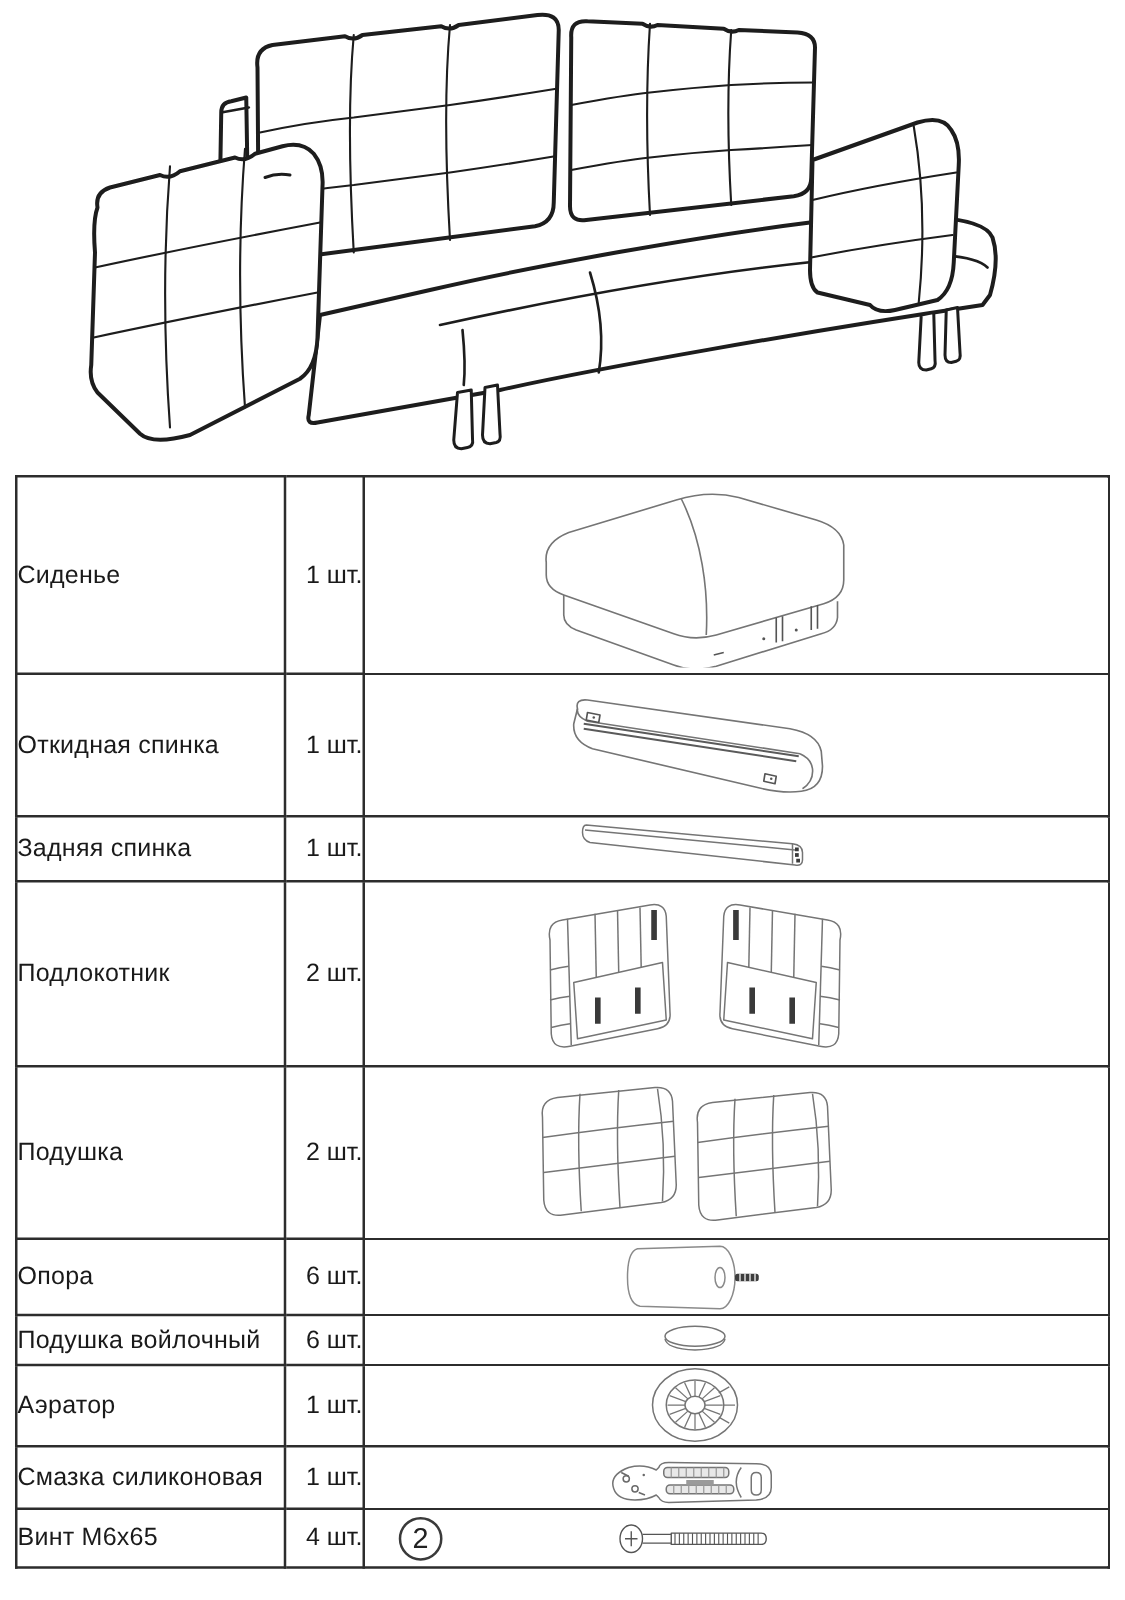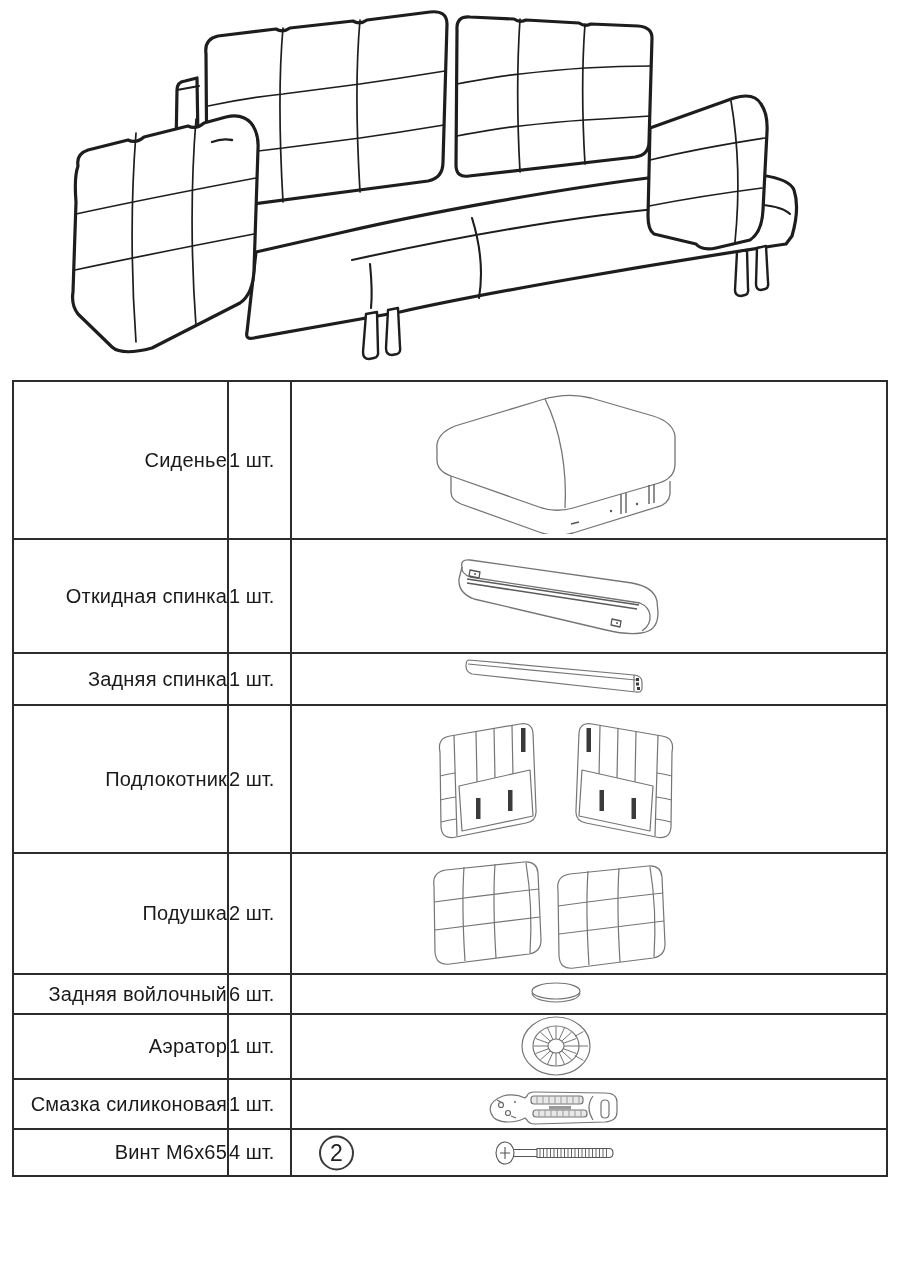--- a/index.html
+++ b/index.html
@@ -2,22 +2,22 @@
 <html><head>
 <meta charset="utf-8">
 <style>
   html,body{margin:0;padding:0;}
   body{width:900px;height:1280px;background:#ffffff;position:relative;
        font-family:"Liberation Sans",sans-serif;color:#1a1a1a;overflow:hidden;}
   .sofa-wrap{position:absolute;left:0;top:2px;width:900px;height:374px;}
   table.parts{position:absolute;left:12px;top:380px;width:876px;
               border-collapse:collapse;table-layout:fixed;}
   table.parts td{border:2px solid #2c2c2c;padding:0;vertical-align:middle;background:#fff;}
-  td.name-cell{text-align:right;font-size:20px;letter-spacing:.2px;}
-  td.qty-cell{text-align:left;font-size:20px;}
+  td.name-cell{text-align:left;font-size:20px;letter-spacing:.2px;}
+  td.qty-cell{text-align:right;font-size:20px;}
   td.ill-cell{position:relative;}
   .ill{display:flex;justify-content:center;align-items:center;transform:translateX(-33px);}
   .marker{position:absolute;left:27px;top:50%;transform:translateY(-50%);
           width:31px;height:31px;border:2px solid #3a3a3a;border-radius:50%;
           display:flex;align-items:center;justify-content:center;
           font-size:23px;color:#222;background:#fff;}
   svg{display:block;}
 </style>
 </head>
 <body>
@@ -203,21 +203,21 @@
               <rect x="50" y="80" width="4.5" height="21"></rect>
               <rect x="82" y="72" width="4.5" height="21"></rect>
             </g>
           </g>
         </g>
       </svg>
     </div>
         </td>
   </tr>
 
-  <tr style="height:121px">
+  <tr style="height:138px">
     <td class="name-cell"><span>Подушка</span></td>
     <td class="qty-cell"><span>2 шт.</span></td>
     <td class="ill-cell">
           <div class="ill">
       <svg width="265" height="112" viewBox="0 0 265 112">
         <g fill="#fff" stroke="#757575" stroke-width="1.2" stroke-linejoin="round">
           <g transform="translate(124,4)">
             <path d="M 10 28 Q 8 14 22 12 L 100 4 Q 113 3 114 15 L 117 82 Q 117 94 105 96 L 26 106 Q 12 108 11 94 Z"></path>
             <path d="M 102 5 Q 109 48 106 95" fill="none"></path>
             <g fill="none">
@@ -236,23 +236,41 @@
               <path d="M 10 44 Q 60 37 115 31"></path>
                     <path d="M 11 72 Q 60 66 116 59"></path>
             </g>
           </g>
         </g>
       </svg>
     </div>
         </td>
   </tr>
 
+  <tr style="height:61px">
+    <td class="name-cell"><span>Опора</span></td>
+    <td class="qty-cell"><span>6 шт.</span></td>
+    <td class="ill-cell">
+          <div class="ill">
+      <svg width="120" height="58" viewBox="0 0 120 58">
+        <g fill="#fff" stroke="#8a8a8a" stroke-width="1.2" stroke-linejoin="round">
+          <path d="M 14 6 L 80 4 A 12 25 0 1 1 80 54 L 16 52 Q 6 50 6 29 Q 6 8 14 6 Z"></path>
+          <ellipse cx="80" cy="29" rx="4" ry="8"></ellipse>
+          <rect x="92" y="26" width="19" height="6" rx="2" fill="#3d3d3d" stroke="none"></rect>
+          <g stroke="#fff" stroke-width="1">
+            <path d="M 96 26 v 6 M 100 26 v 6 M 104 26 v 6 M 108 26 v 6"></path>
+          </g>
+        </g>
+      </svg>
+    </div>
+        </td>
+  </tr>
 
   <tr style="height:40px">
-    <td class="name-cell"><span>Задняя войлочный</span></td>
+    <td class="name-cell"><span>Подушка войлочный</span></td>
     <td class="qty-cell"><span>6 шт.</span></td>
     <td class="ill-cell">
           <div class="ill">
       <svg width="54" height="28" viewBox="0 0 54 28">
         <g fill="#fff" stroke="#757575" stroke-width="1.2">
           <ellipse cx="27" cy="11" rx="24" ry="8"></ellipse>
           <path d="M 3 13 Q 4 21 27 22 Q 50 21 51 13" fill="none"></path>
         </g>
       </svg>
     </div>

